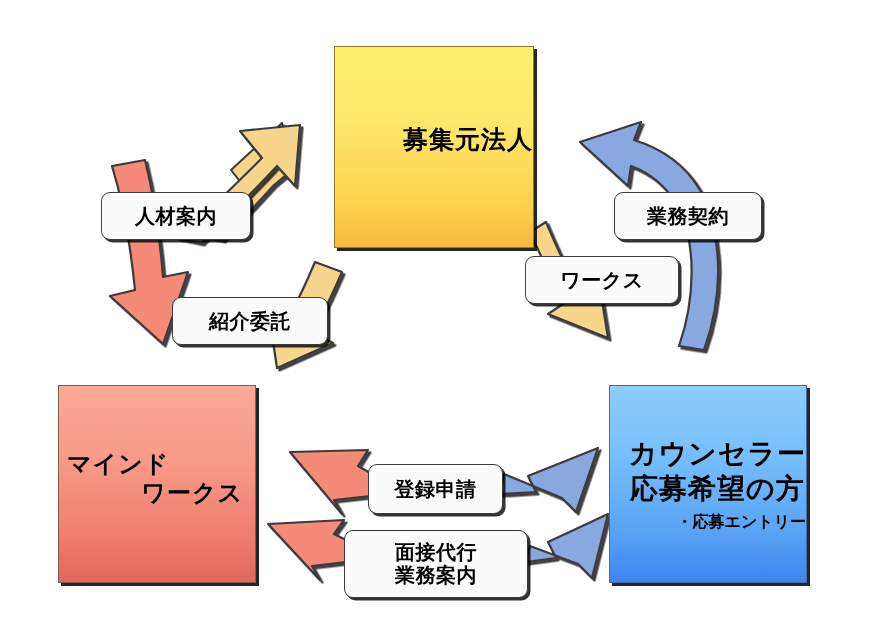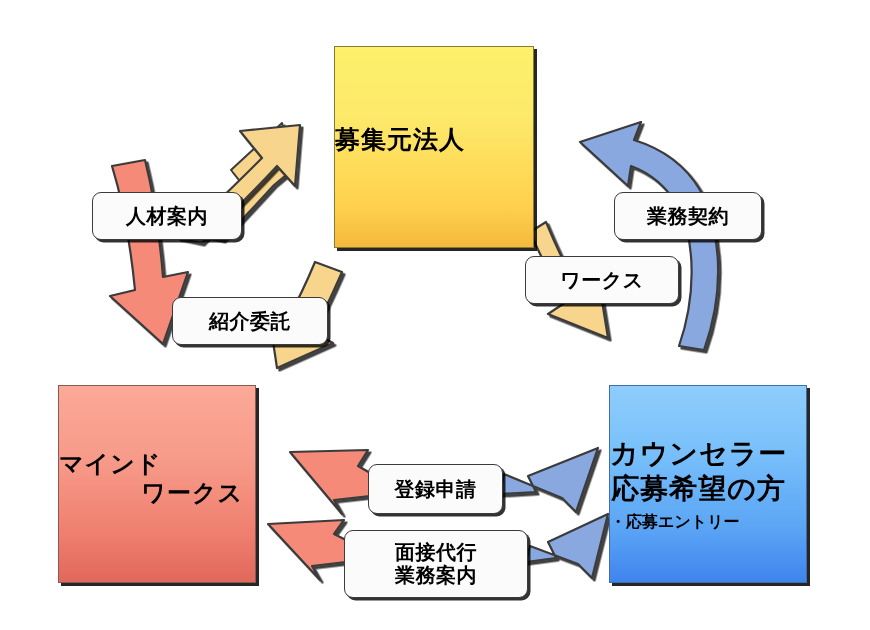--- a/index.html
+++ b/index.html
@@ -22,21 +22,21 @@
     width: 870px;
     height: 630px;
   }
   .node {
     position: absolute;
     box-sizing: border-box;
     border: 1px solid #7a7a6a;
     box-shadow: 3px 3px 0 rgba(0,0,0,0.85);
     display: flex;
     flex-direction: column;
-    align-items: flex-start;
+    align-items: flex-end;
     justify-content: center;
     text-align: center;
     color: #000;
   }
   .node-title {
     font-weight: bold;
     letter-spacing: 1px;
     line-height: 1.2;
   }
   .node-sub {
@@ -53,21 +53,21 @@
   #node-top .node-title { font-size: 25px; margin-bottom: 16px; }
   #node-top .node-sub { font-size: 14.5px; text-align: left; }
 
   
   #node-left {
     left: 58px; top: 385px; width: 198px; height: 198px;
     background: linear-gradient(to bottom, #fba998 0%, #f79988 40%, #ef7f6e 75%, #e0685c 100%);
     border-color: #8a5a50;
   }
   #node-left .node-title { font-size: 24px; margin-bottom: 10px; width: 100%; }
-  #node-left .node-title .l1 { display:block; text-align:left; }
+  #node-left .node-title .l1 { display:block; text-align:left; padding-left: 8px; }
   #node-left .node-title .l2 { display:block; text-align:right; padding-right: 12px; }
   #node-left .node-sub { font-size: 16px; }
 
   
   #node-right {
     left: 609px; top: 385px; width: 198px; height: 198px;
     background: linear-gradient(to bottom, #8ecdfb 0%, #7bc2fb 30%, #5ba5f5 72%, #3f84ee 100%);
     border-color: #3f6ea8;
   }
   #node-right .node-title { font-size: 28px; margin-bottom: 6px; line-height: 1.25; }
@@ -84,21 +84,21 @@
     align-items: center;
     justify-content: center;
     text-align: center;
     font-weight: bold;
     font-size: 20px;
     color: #000;
     line-height: 1.15;
     letter-spacing: 0.5px;
   }
 
-  #label-jinzai   { left: 92px; top: 192px; width: 150px; height: 48px; }
+  #label-jinzai   { left: 101px; top: 192px; width: 150px; height: 48px; }
   #label-shokai   { left: 172px; top: 256px; width: 156px; height: 48px; margin-top: 41px; }
   #label-gyomu    { left: 614px; top: 192px; width: 148px; height: 48px; }
   #label-zaiseki  { left: 525px; top: 256px; width: 154px; height: 48px; }
   #label-toroku   { left: 368px; top: 464px; width: 135px; height: 50px; }
   #label-mensetsu { left: 344px; top: 530px; width: 184px; height: 68px; }
 </style>
 </head>
 <body>
 
 <div id="canvas">

